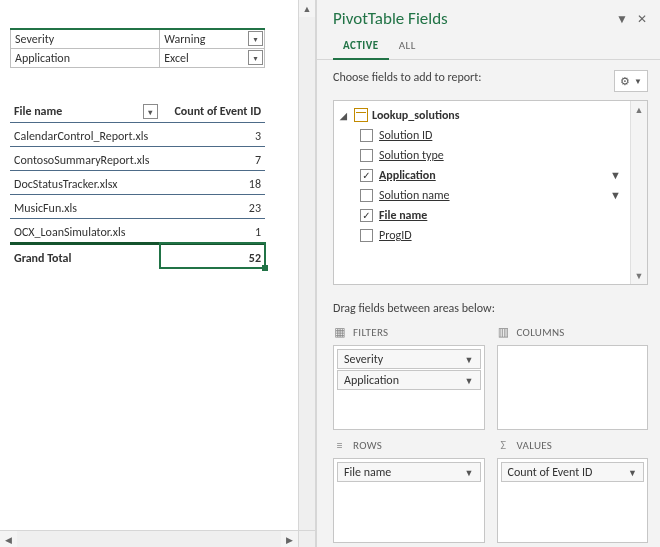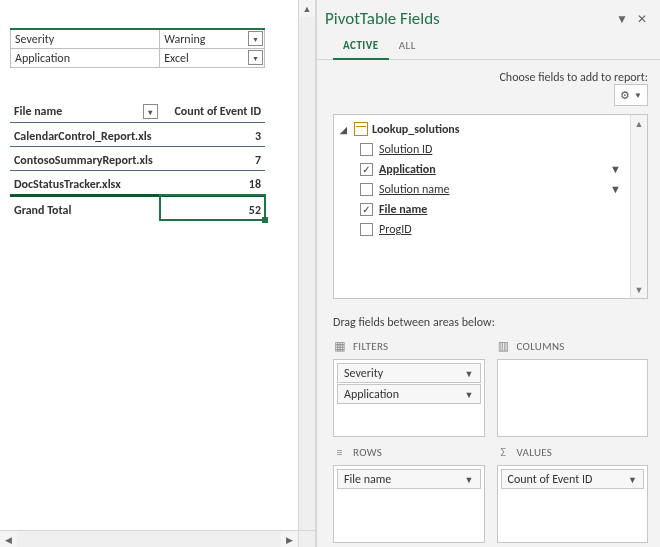--- a/index.html
+++ b/index.html
@@ -121,21 +121,21 @@
   .pivot-table th.val-hdr { width: 104px; text-align:right; }
   .hdr-dd-icon {
     position: absolute; right: 2px; top: 6px;
     width: 15px; height: 15px;
     border: 1px solid #8b8b8b;
     background: #fff;
     display:flex; align-items:center; justify-content:center;
     font-size: 8px; color:#555;
   }
   .pivot-table td.val { text-align: right; }
-  .pivot-table .datarow td { border-bottom: 1px solid #4d6b88; font-weight: bold; }
+  .pivot-table .datarow td { border-bottom: 1px solid #4d6b88; }
   .pivot-table .totalrow td {
     border-top: 3px solid #14532d;
     font-weight: bold;
   }
   .selected-cell {
     outline: 2px solid #217346;
     outline-offset: -1px;
     position: relative;
   }
   .selected-cell::after {
@@ -148,21 +148,21 @@
     flex: 1;
     height: 547px;
     background: #f3f3f3;
     border-left: 1px solid #d6d6d6;
     display: flex;
     flex-direction: column;
   }
   .pane-titlebar {
     display: flex;
     align-items: center;
-    padding: 8px 10px 0 8px;
+    padding: 8px 10px 0 16px;
   }
   .pane-title {
     flex: 1;
     font-size: 17px;
     color: #217346;
   }
   .pane-title-icons {
     display:flex; gap:4px; color:#666;
   }
   .pane-title-icons span {
@@ -181,23 +181,22 @@
     border-bottom:2px solid transparent;
     margin-bottom:-1px;
   }
   .pane-tab.active {
     color:#217346; font-weight:bold;
     border-bottom:2px solid #217346;
     text-align:right;
   }
 
   .choose-row {
-    display:flex; align-items:flex-end;
+    display:flex; align-items:flex-start;
     padding: 10px 12px 8px 16px;
-    flex-direction: column;
   }
   .choose-row .lbl { flex:1; color:#444; }
   .gear-btn {
     width:34px; height:22px;
     border:1px solid #c6c6c6;
     background:#fff;
     display:flex; align-items:center; justify-content:center;
     gap:4px; font-size:11px; color:#555;
   }
 
@@ -330,20 +329,28 @@
         <td class="val">3</td>
       </tr>
       <tr class="datarow">
         <td>ContosoSummaryReport.xls</td>
         <td class="val">7</td>
       </tr>
       <tr class="datarow">
         <td>DocStatusTracker.xlsx</td>
         <td class="val">18</td>
       </tr>
+      <tr class="datarow">
+        <td>MusicFun.xls</td>
+        <td class="val">23</td>
+      </tr>
+      <tr class="datarow">
+        <td>OCX_LoanSimulator.xls</td>
+        <td class="val">1</td>
+      </tr>
       <tr class="totalrow">
         <td>Grand Total</td>
         <td class="val selected-cell">52</td>
       </tr>
     </tbody>
       </table>
   </div>
 
   <div class="sheet-scroll-v">
     <div class="arrow">▲</div>
@@ -385,20 +392,25 @@
       <div class="table-node">
         <span class="tri">◢</span>
         <span class="tbl-icon"></span>
         <span>Lookup_solutions</span>
       </div>
       <div class="field-item">
         <span class="cb"></span>
         <span class="fname">Solution ID</span>
         <span class="filter-ico spacer">▼</span>
       </div>
+      <div class="field-item">
+        <span class="cb"></span>
+        <span class="fname">Solution type</span>
+        <span class="filter-ico spacer">▼</span>
+      </div>
       <div class="field-item checked bold">
         <span class="cb"></span>
         <span class="fname">Application</span>
         <span class="filter-ico">▼</span>
       </div>
       <div class="field-item">
         <span class="cb"></span>
         <span class="fname">Solution name</span>
         <span class="filter-ico">▼</span>
       </div>

